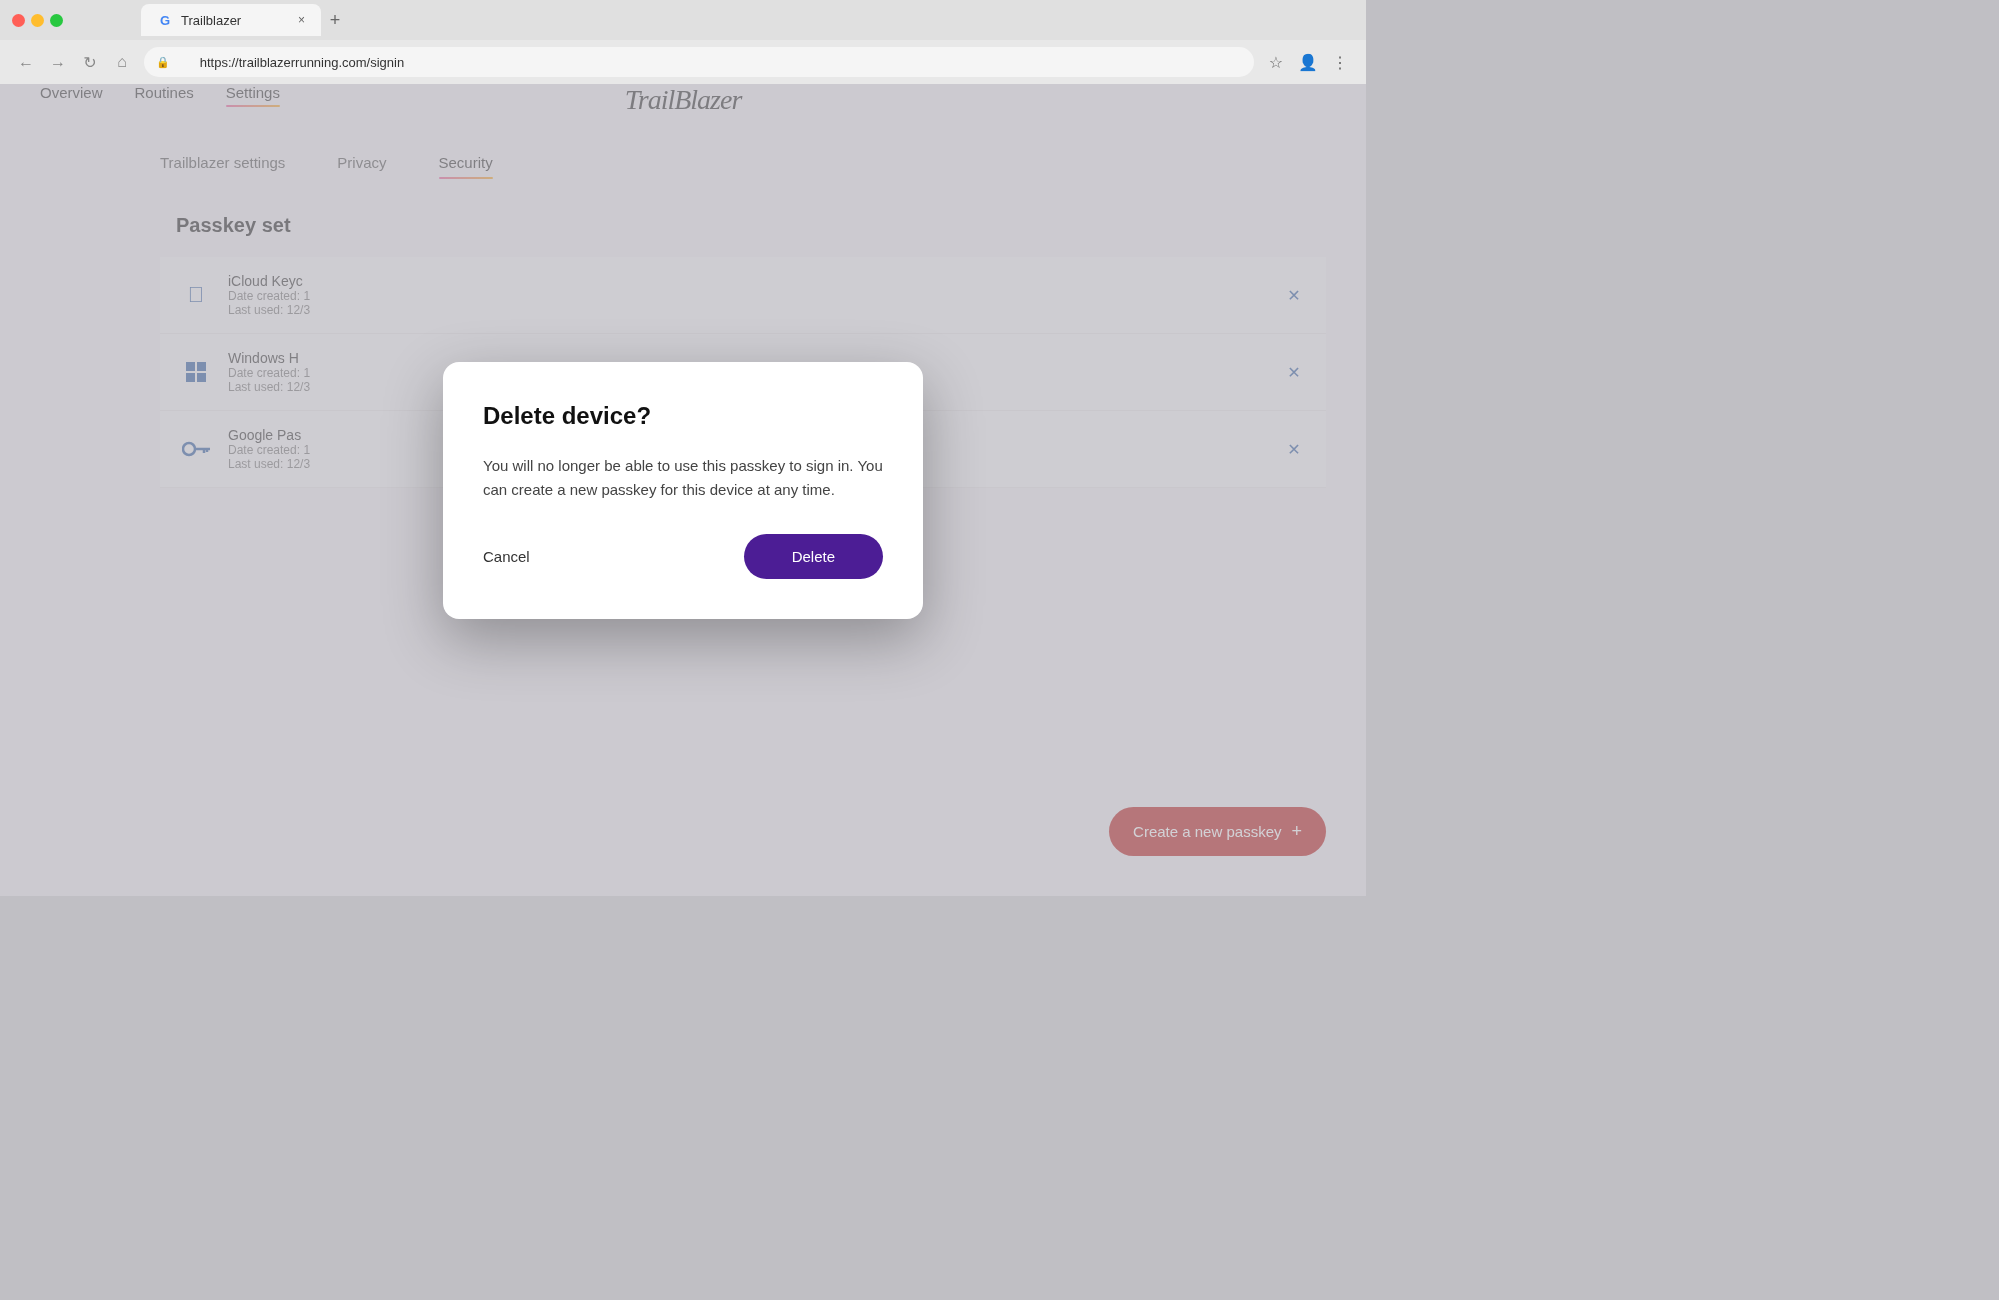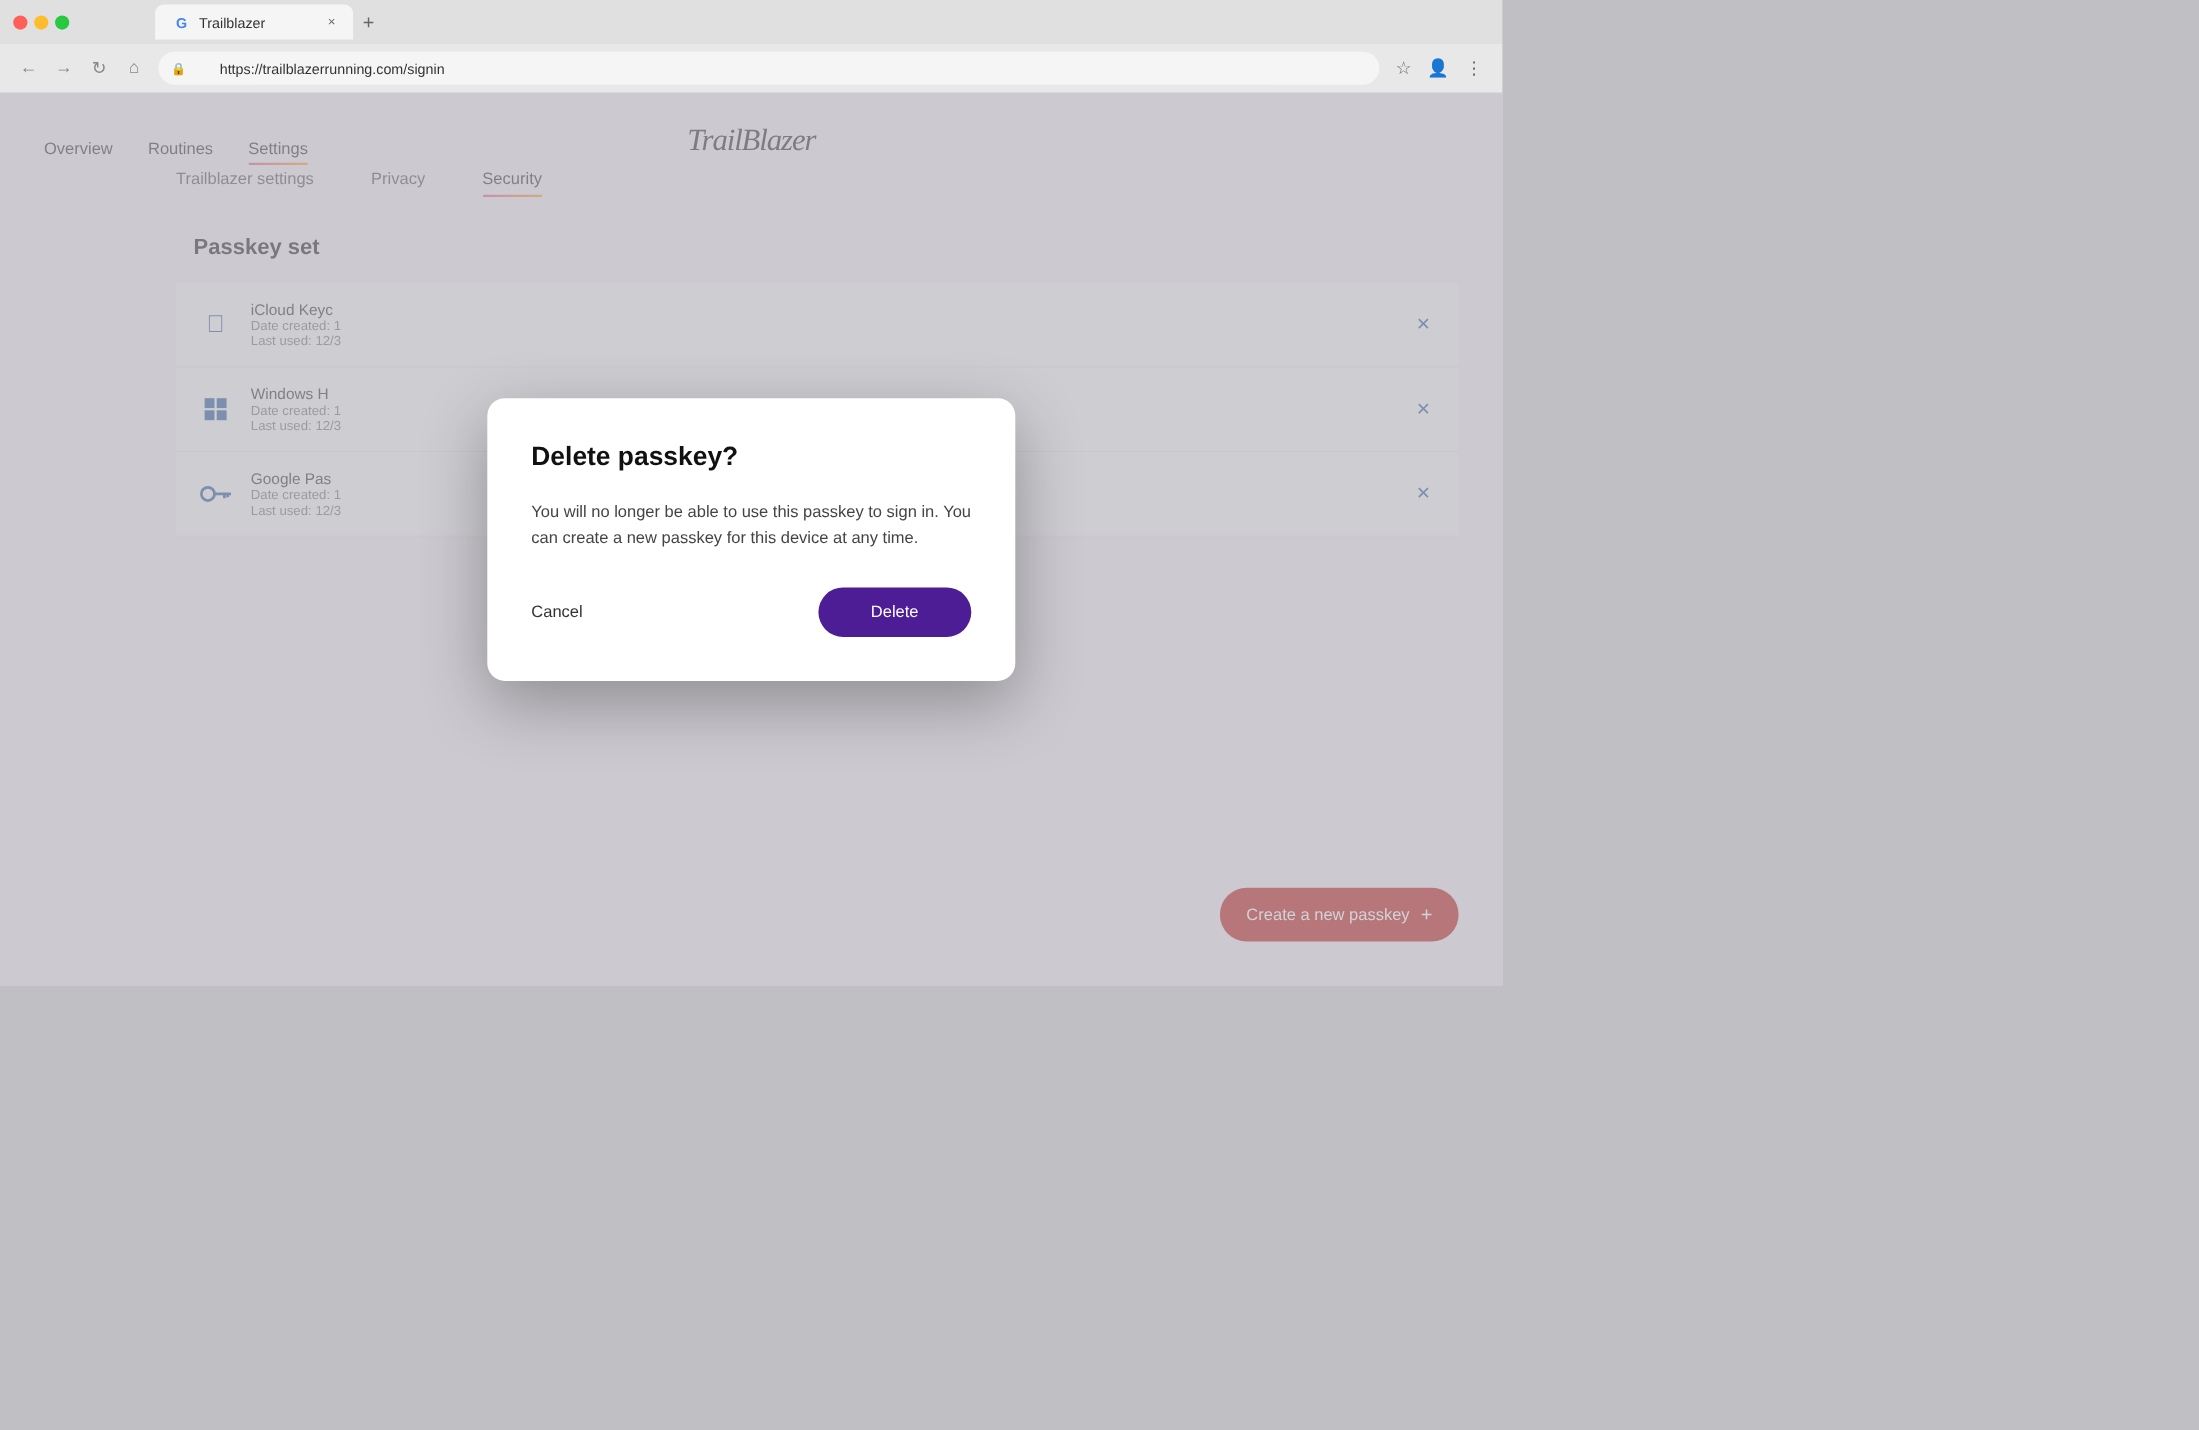--- a/index.html
+++ b/index.html
@@ -172,21 +172,21 @@
     }
 
     
     .app-header {
       position: absolute;
       top: 0;
       left: 0;
       right: 0;
       height: 60px;
       display: flex;
-      align-items: flex-end;
+      align-items: flex-start;
       padding: 0 40px;
       z-index: 5;
     }
 
     .nav-links {
       display: flex;
       gap: 32px;
       align-items: center;
     }
 
@@ -534,21 +534,21 @@
 
   <button class="create-passkey-btn">
     <span>Create a new passkey</span>
     <span class="plus-icon">+</span>
   </button>
 
   <div class="bg-overlay"></div>
 
   <div class="modal-overlay">
     <div class="modal">
-      <div class="modal-title">Delete passkey?</div>
+      <div class="modal-title">Delete device?</div>
       <div class="modal-body">You will no longer be able to use this passkey to sign in. You can create a new passkey for this device at any time.</div>
       <div class="modal-actions">
         <button class="cancel-btn">Cancel</button>
         <button class="delete-btn">Delete</button>
       </div>
     </div>
   </div>
 
 </div>
 

